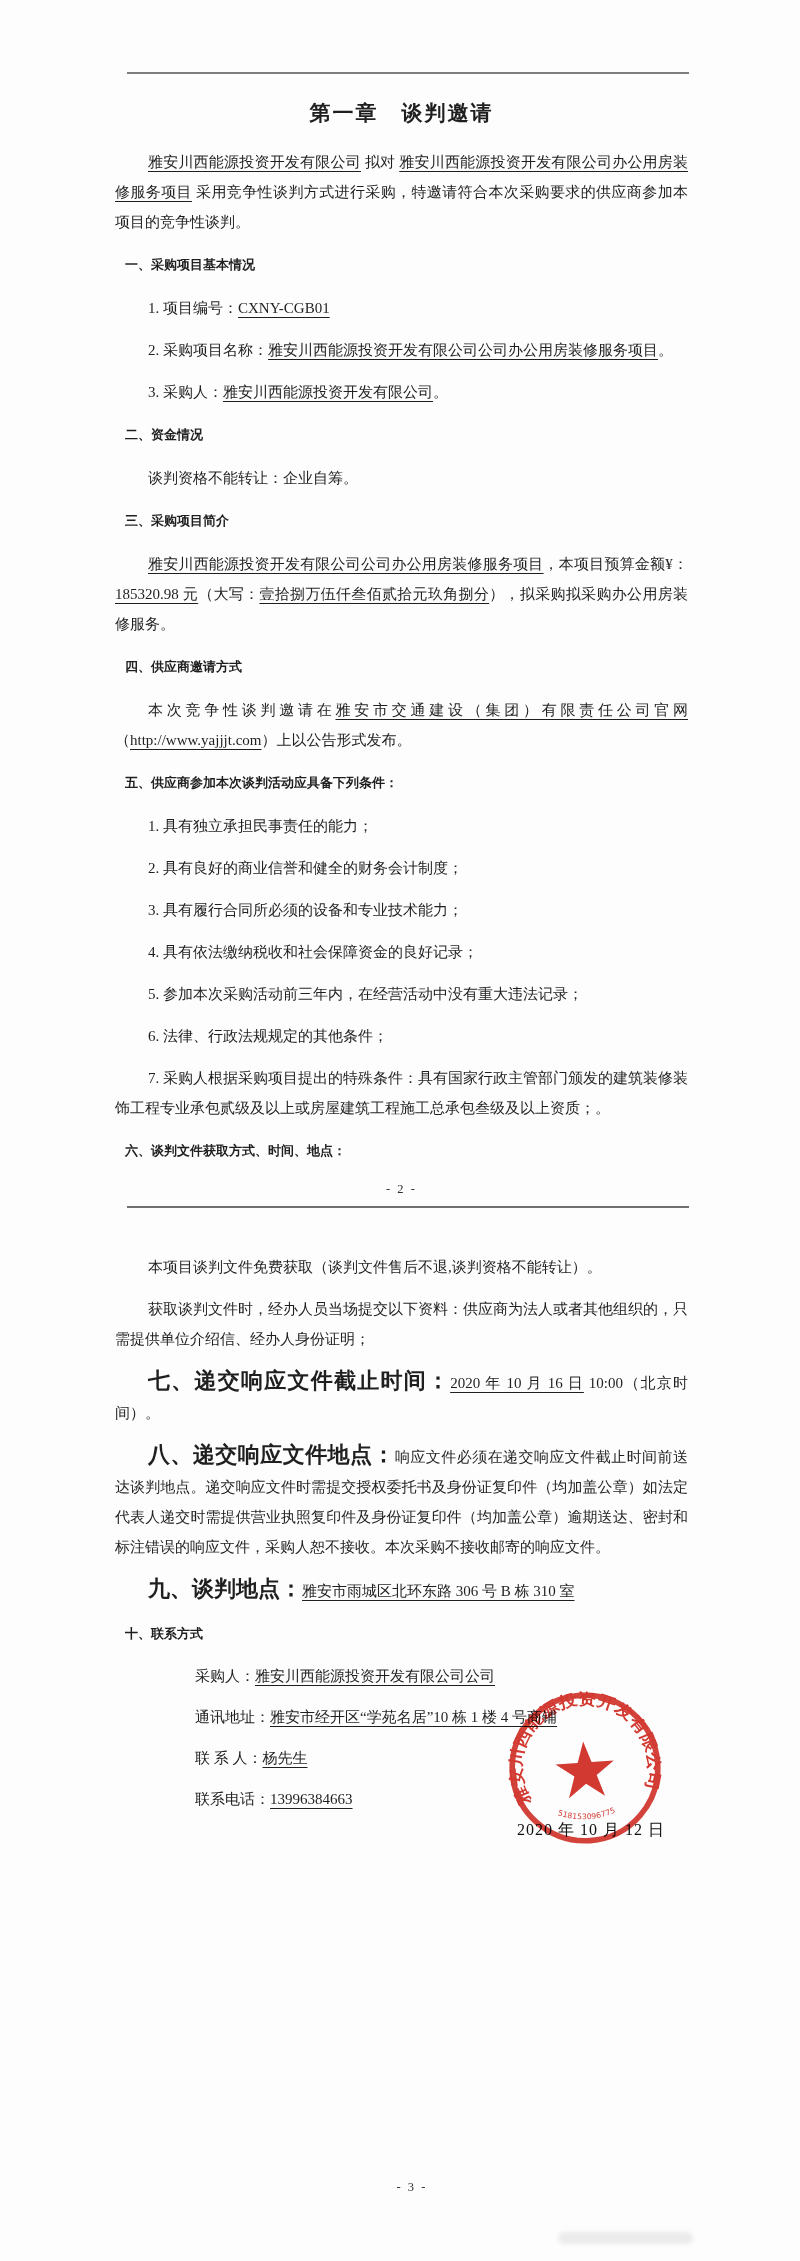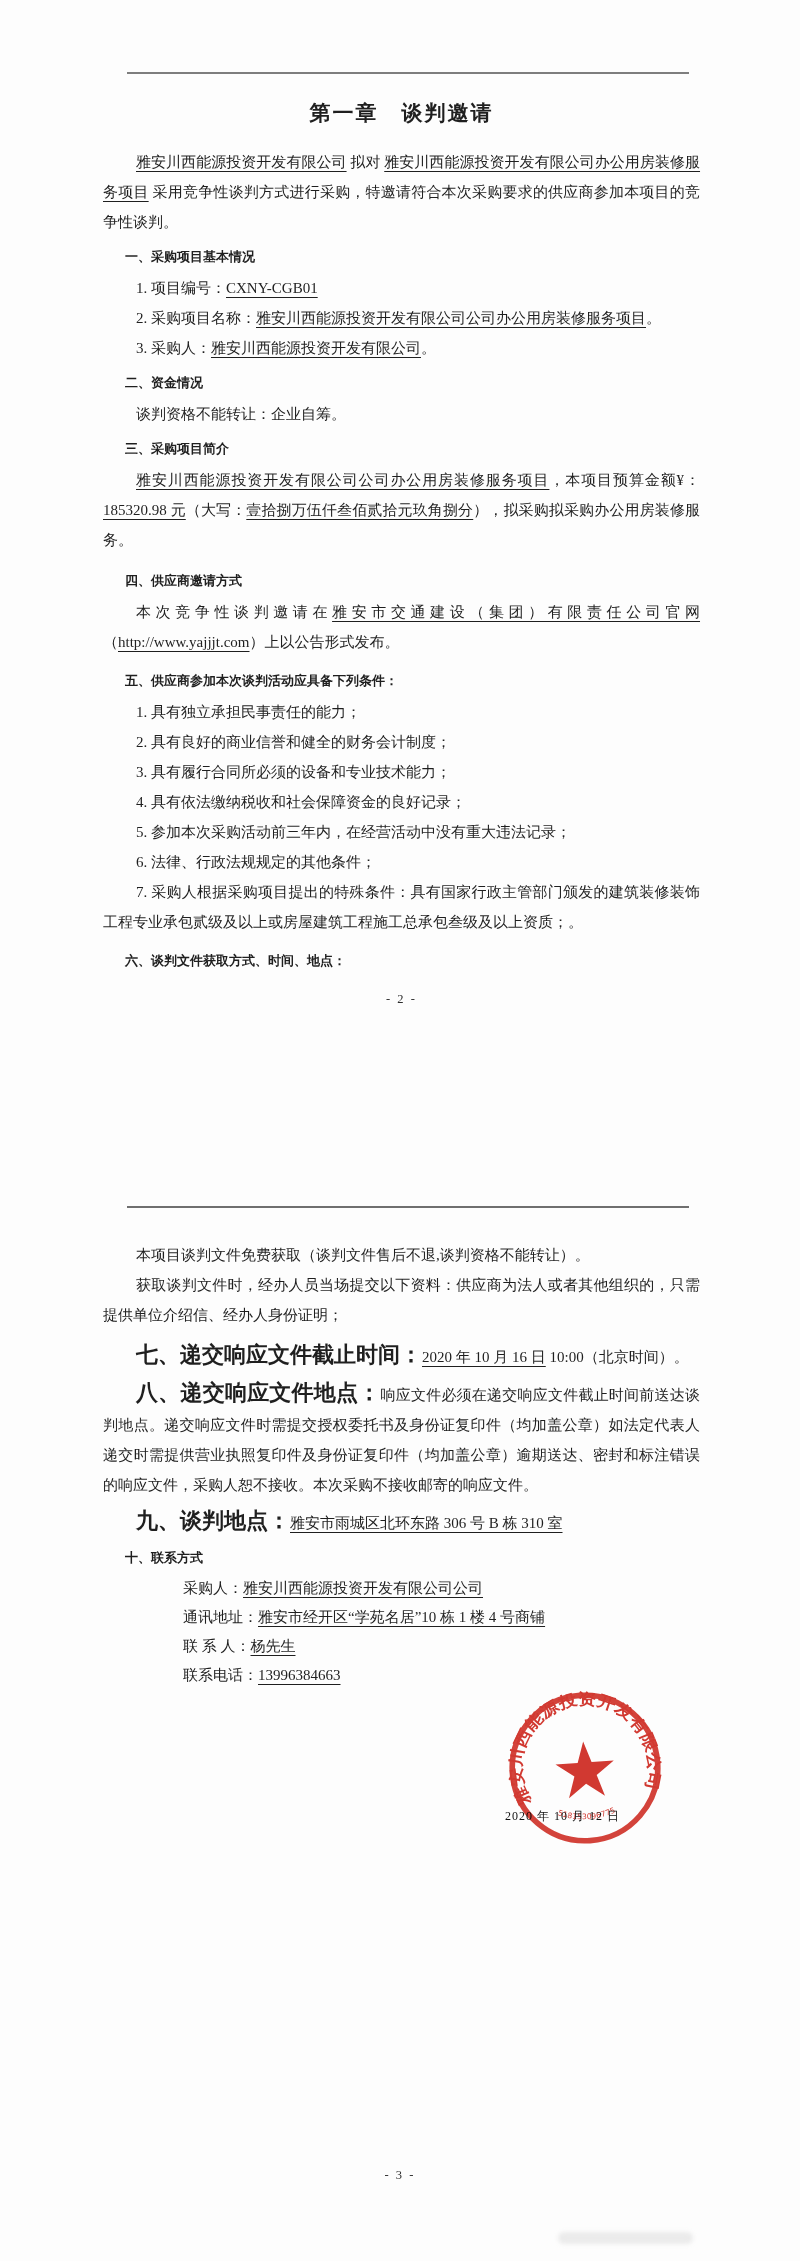--- a/index.html
+++ b/index.html
@@ -13,39 +13,39 @@
   .rule{position:absolute;left:127px;width:562px;height:2px;background:#7e7e7e;}
   .rule-a{top:72px;}
   .rule-b{top:1206px;background:#6f6f6f;}
   .page{position:absolute;left:103px;width:597px;font-size:15px;line-height:30px;}
   .page-a{top:95px;}
   .page-b{top:1240px;}
   .doc-title{
     font-size:21px;font-weight:bold;text-align:center;
     line-height:36px;letter-spacing:2px;margin:0;
   }
-  p{margin:0;font-family:Liberation Serif, serif;}
+  p{margin:12px;font-family:Liberation Serif, serif;}
   .para{text-indent:2.2em;text-align:justify;}
   .item{text-indent:2.2em;text-align:justify;}
   .sec{font-size:13px;font-weight:bold;line-height:32px;text-indent:1.7em;margin:0;}
   .sec-inline{font-size:15px;line-height:30px;}
   .sec-inline .sec-label{font-size:22px;font-weight:bold;}
   .mt4{margin-top:4px;}  .mt6{margin-top:6px;}  .mt8{margin-top:8px;}
   .mt10{margin-top:10px;} .mt16{margin-top:16px;}
   .u{text-decoration:underline;text-underline-offset:4px;text-decoration-thickness:1px;}
   .pagenum{
     text-align:center;font-size:12.5px;letter-spacing:2px;color:#2c2c2c;
     margin-top:12px;line-height:20px;text-indent:0;
   }
   .pagenum-b{position:absolute;top:2165px;left:0;width:800px;text-align:center;
     font-size:12.5px;letter-spacing:2px;color:#2c2c2c;line-height:20px;}
   .contact-line{padding-left:80px;line-height:29px;}
   .date-line{
     position:absolute;top:1808px;left:505px;width:195px;
-    font-size:12px;letter-spacing:1px;white-space:nowrap;color:#111;
+    font-size:16px;letter-spacing:1px;white-space:nowrap;color:#111;
   }
   .stamp{
     position:absolute;top:1686px;left:503px;width:164px;height:164px;
     mix-blend-mode:multiply;opacity:0.92;transform:rotate(-4deg);
   }
   .smudge{
     position:absolute;top:2232px;left:558px;width:135px;height:12px;
     background:rgba(175,175,175,0.22);border-radius:6px;filter:blur(2px);
   }
 </style>

